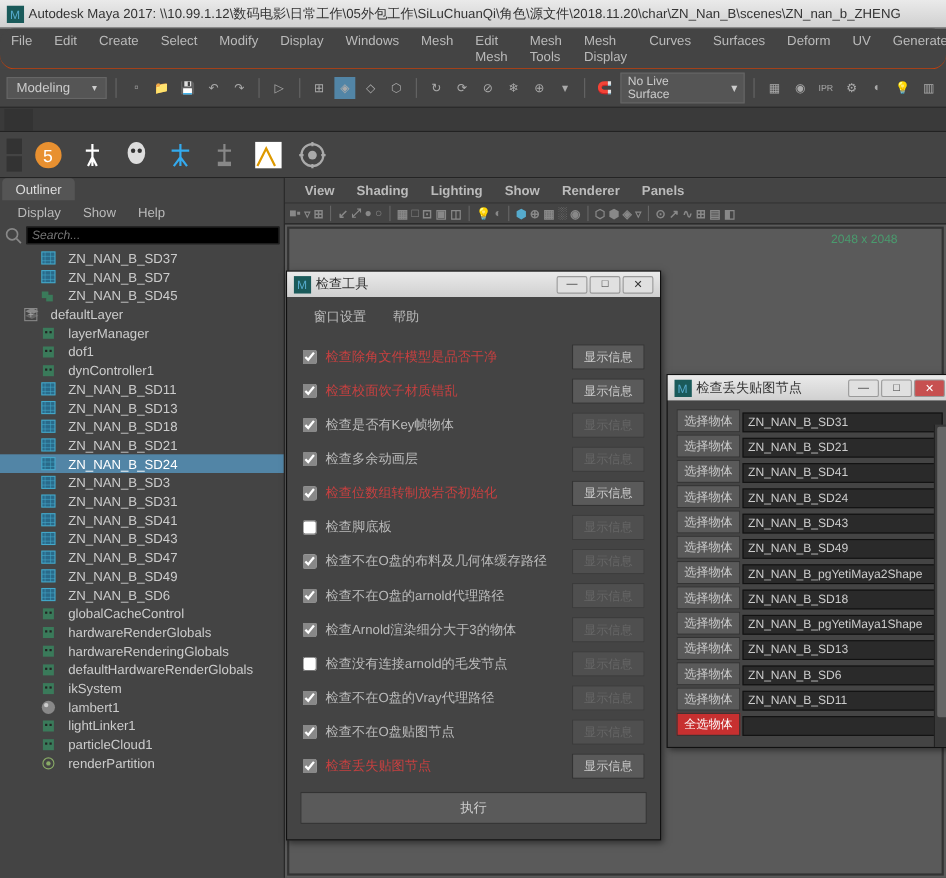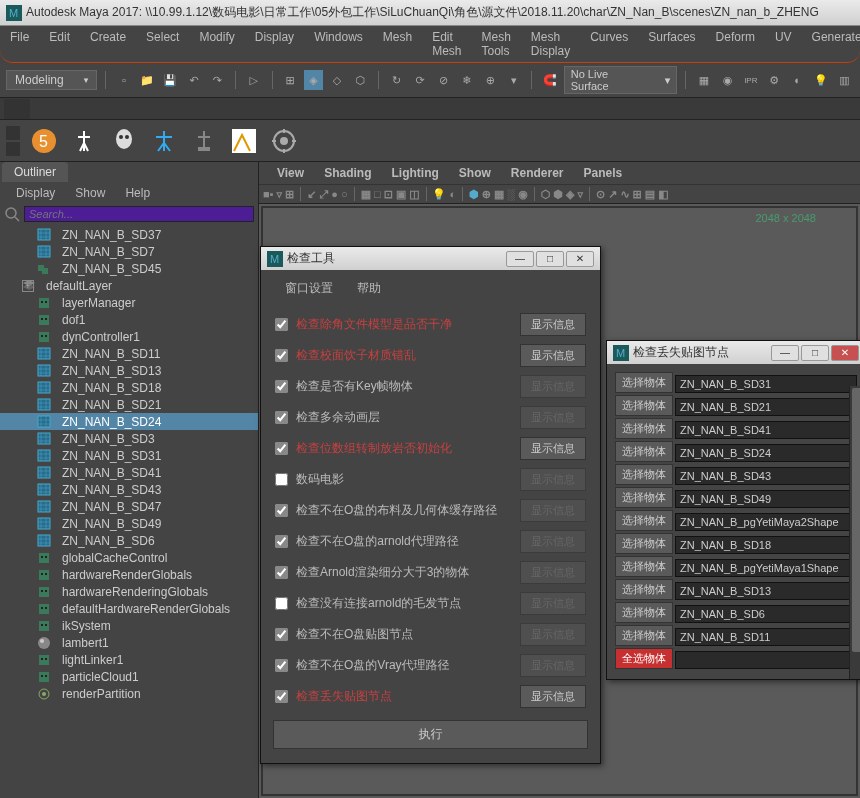--- a/index.html
+++ b/index.html
@@ -28,21 +28,21 @@
 
 .main-area { display: flex; height: 640px; }
 
 .outliner { width: 259px; background: #444; border-right: 1px solid #222; display:flex; flex-direction:column; }
 .outliner-tab { display:flex; }
 .outliner-tab-title { background: #555; padding: 3px 12px; color: #ddd; font-size: 12px; border-radius: 4px 4px 0 0; margin-left: 2px;}
 .outliner-menu { display: flex; padding: 2px 6px; font-size: 12px; }
 .outliner-menu span { padding: 2px 10px; }
 .search-row { display:flex; align-items:center; padding: 2px 4px; gap:4px;}
 .search-row .search-icon { width:16px; height:16px; color:#888;}
-.search-input { flex:1; background:#4c1d95; border:1px solid #222; padding:1px 4px; color:#888; font-style:italic; font-size:11px;}
+.search-input { flex:1; background:#000000; border:1px solid #222; padding:1px 4px; color:#888; font-style:italic; font-size:11px;}
 .tree { overflow-y: auto; padding: 2px 0; }
 .tree-item { display: flex; align-items: center; padding: 1px 4px 1px 24px; font-size: 12px; color: #ccc; height: 17px; }
 .tree-item.indent { padding-left: 40px; }
 .tree-item.selected { background: #5285a6; color: #fff; }
 .tree-item svg, .tree-item .ticon { margin-right: 6px; flex-shrink:0; width:16px; height:14px; display:flex; align-items:center; justify-content:center;}
 .chevbox { width:12px; height:12px; border:1px solid #888; display:flex; align-items:center; justify-content:center; margin-right:3px; font-size:9px; color:#aaa; position:absolute; left:22px;}
 .tree-item.haschev { position:relative; }
 
 .viewport-area { flex: 1; background: #5a5a5a; position: relative; }
 .vp-top { background: #444; border-bottom:1px solid #222;font-weight:bold; }
@@ -582,21 +582,21 @@
     <label class="">检查多余动画层</label>
     <button class="info-btn" disabled="">显示信息</button>
         </div>
         <div class="check-row">
           <input type="checkbox" checked="" style="">
     <label class="red">检查位数组转制放岩否初始化</label>
     <button class="info-btn">显示信息</button>
         </div>
         <div class="check-row">
           <input type="checkbox" style="">
-    <label class="">数码电影</label>
+    <label class="">检查脚底板</label>
     <button class="info-btn" disabled="">显示信息</button>
         </div>
         <div class="check-row">
           <input type="checkbox" checked="" style="">
     <label class="">检查不在O盘的布料及几何体缓存路径</label>
     <button class="info-btn" disabled="">显示信息</button>
         </div>
         <div class="check-row">
           <input type="checkbox" checked="" style="">
     <label class="">检查不在O盘的arnold代理路径</label>
@@ -607,26 +607,26 @@
     <label class="">检查Arnold渲染细分大于3的物体</label>
     <button class="info-btn" disabled="">显示信息</button>
         </div>
         <div class="check-row">
           <input type="checkbox" style="">
     <label class="">检查没有连接arnold的毛发节点</label>
     <button class="info-btn" disabled="">显示信息</button>
         </div>
         <div class="check-row">
           <input type="checkbox" checked="" style="">
+    <label class="">检查不在O盘的Vray代理路径</label>
+    <button class="info-btn" disabled="">显示信息</button>
+        </div>
+        <div class="check-row">
+          <input type="checkbox" checked="" style="">
     <label class="">检查不在O盘贴图节点</label>
-    <button class="info-btn" disabled="">显示信息</button>
-        </div>
-        <div class="check-row">
-          <input type="checkbox" checked="" style="">
-    <label class="">检查不在O盘的Vray代理路径</label>
     <button class="info-btn" disabled="">显示信息</button>
         </div>
         <div class="check-row">
           <input type="checkbox" checked="" style="">
     <label class="red">检查丢失贴图节点</label>
     <button class="info-btn">显示信息</button>
         </div>
       </div>
     <button class="exec-btn">执行</button>
   </div>

